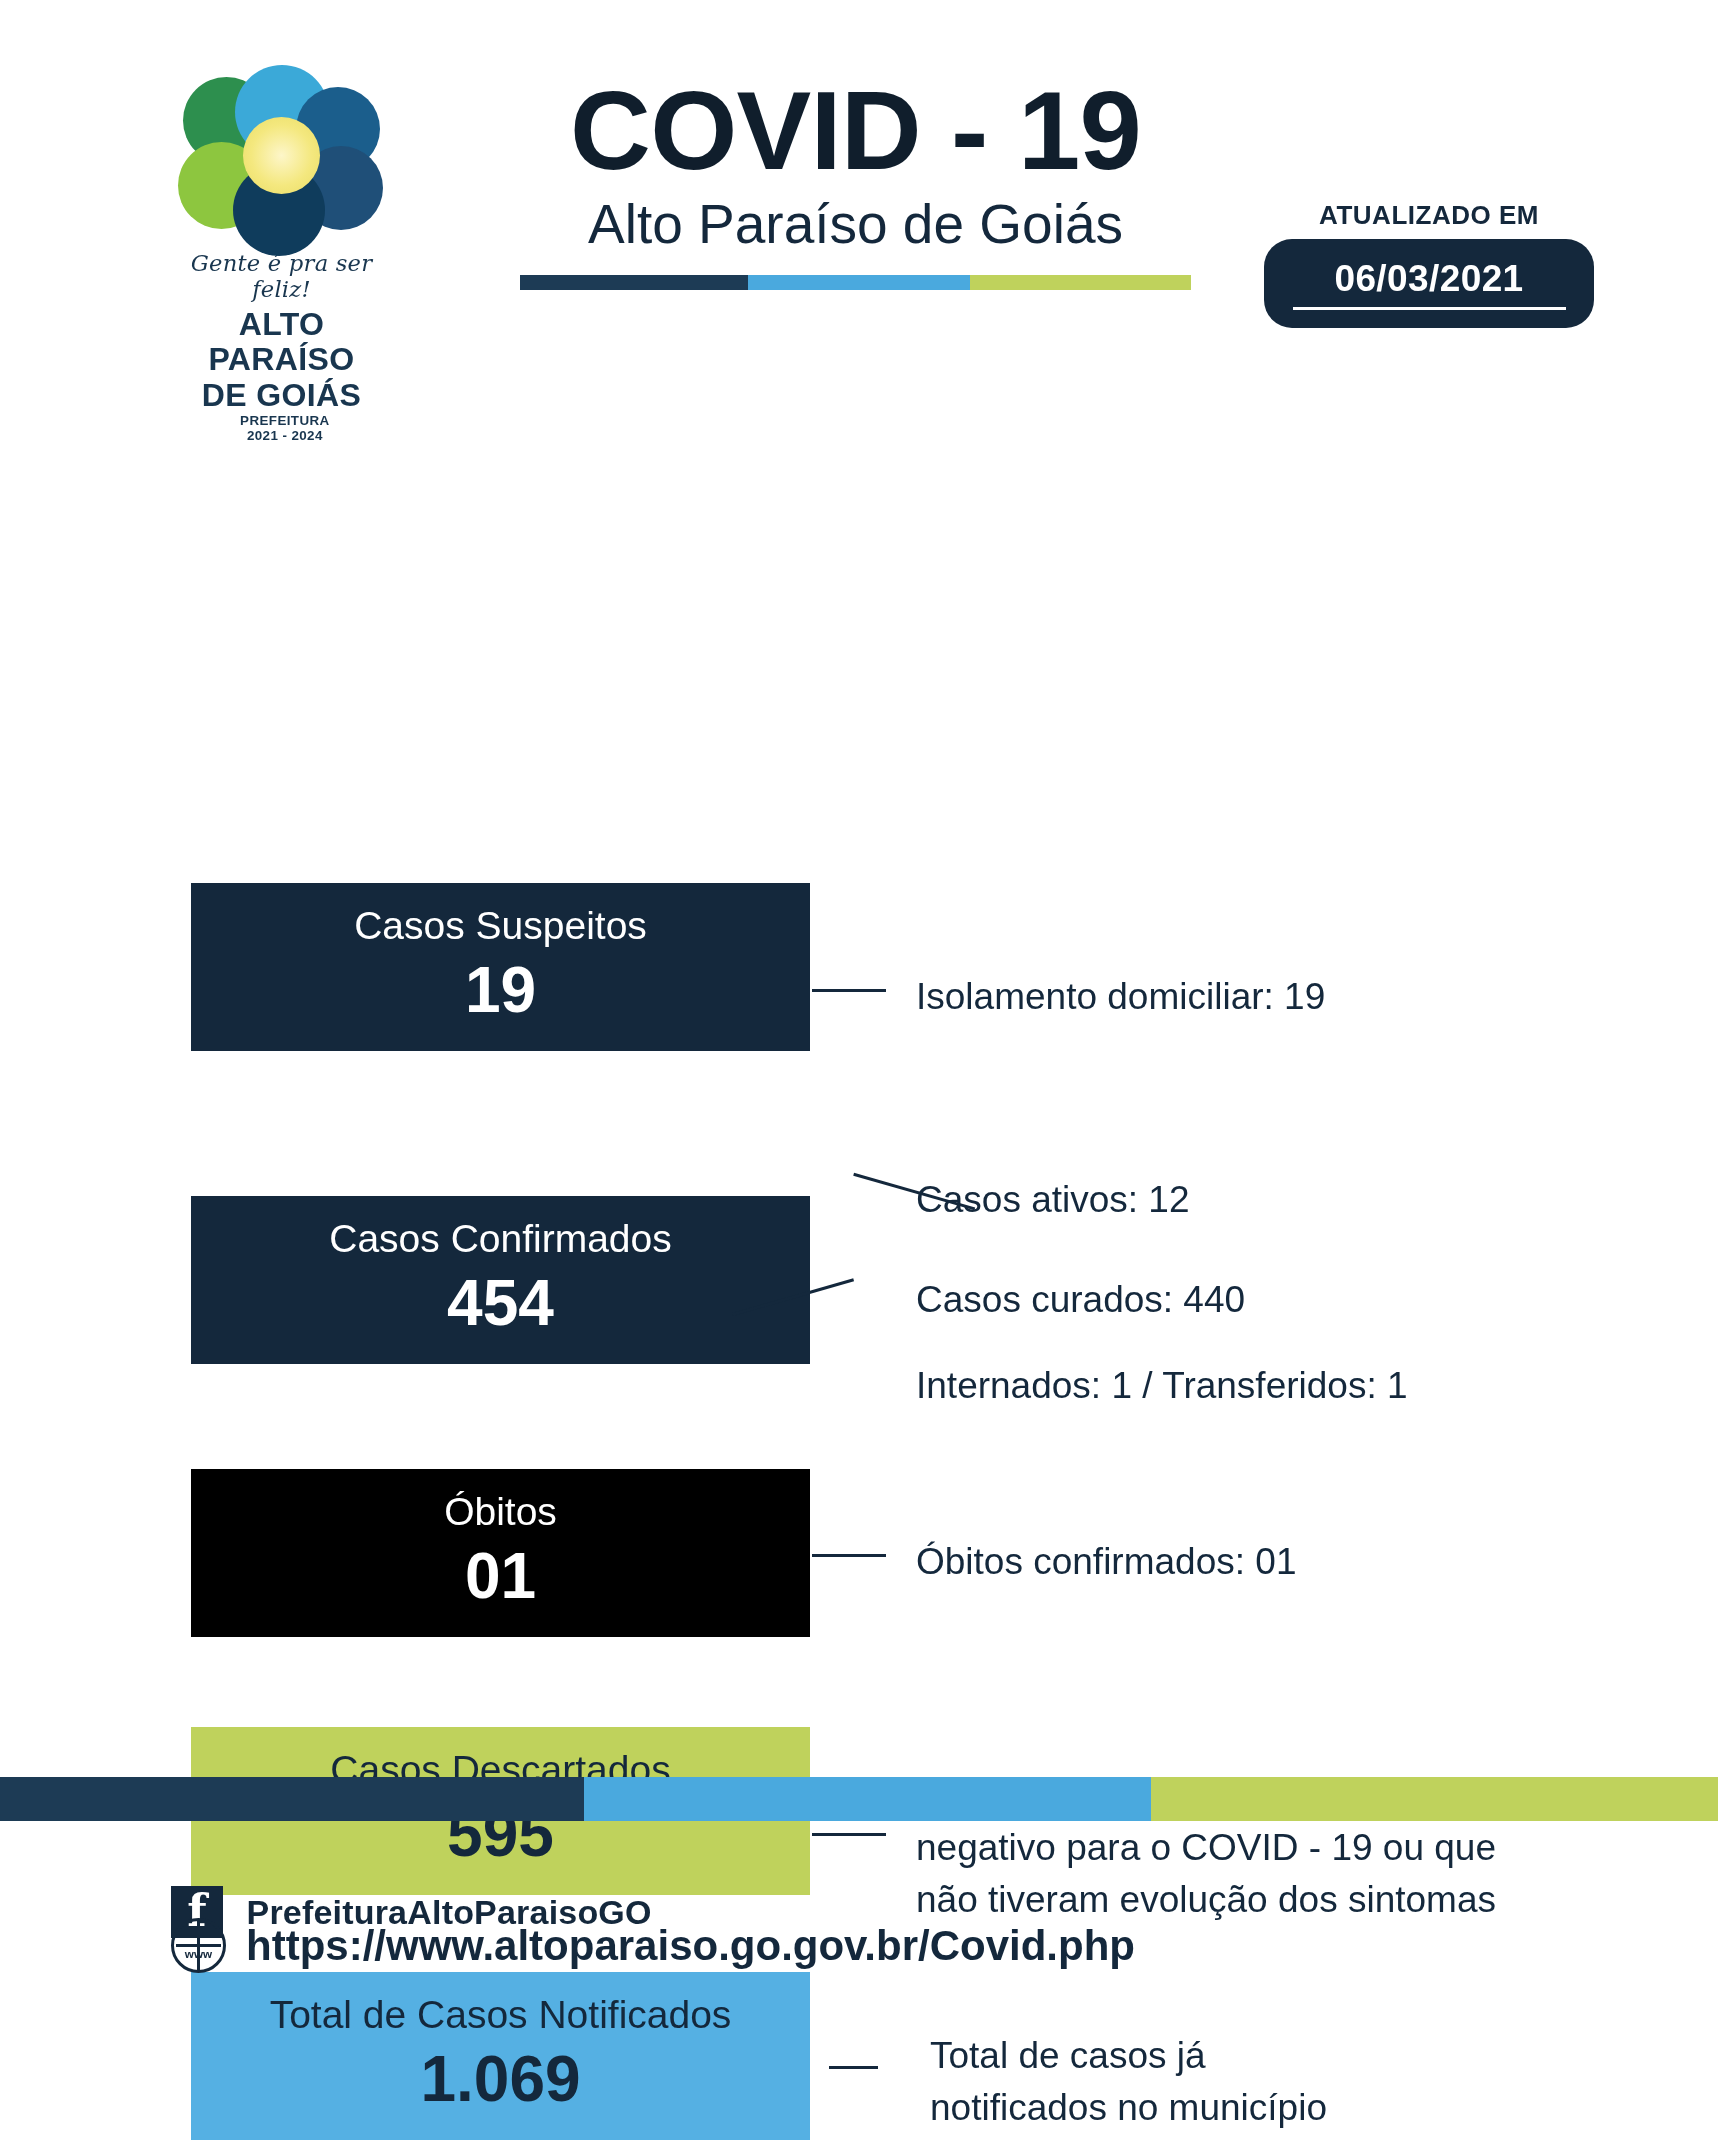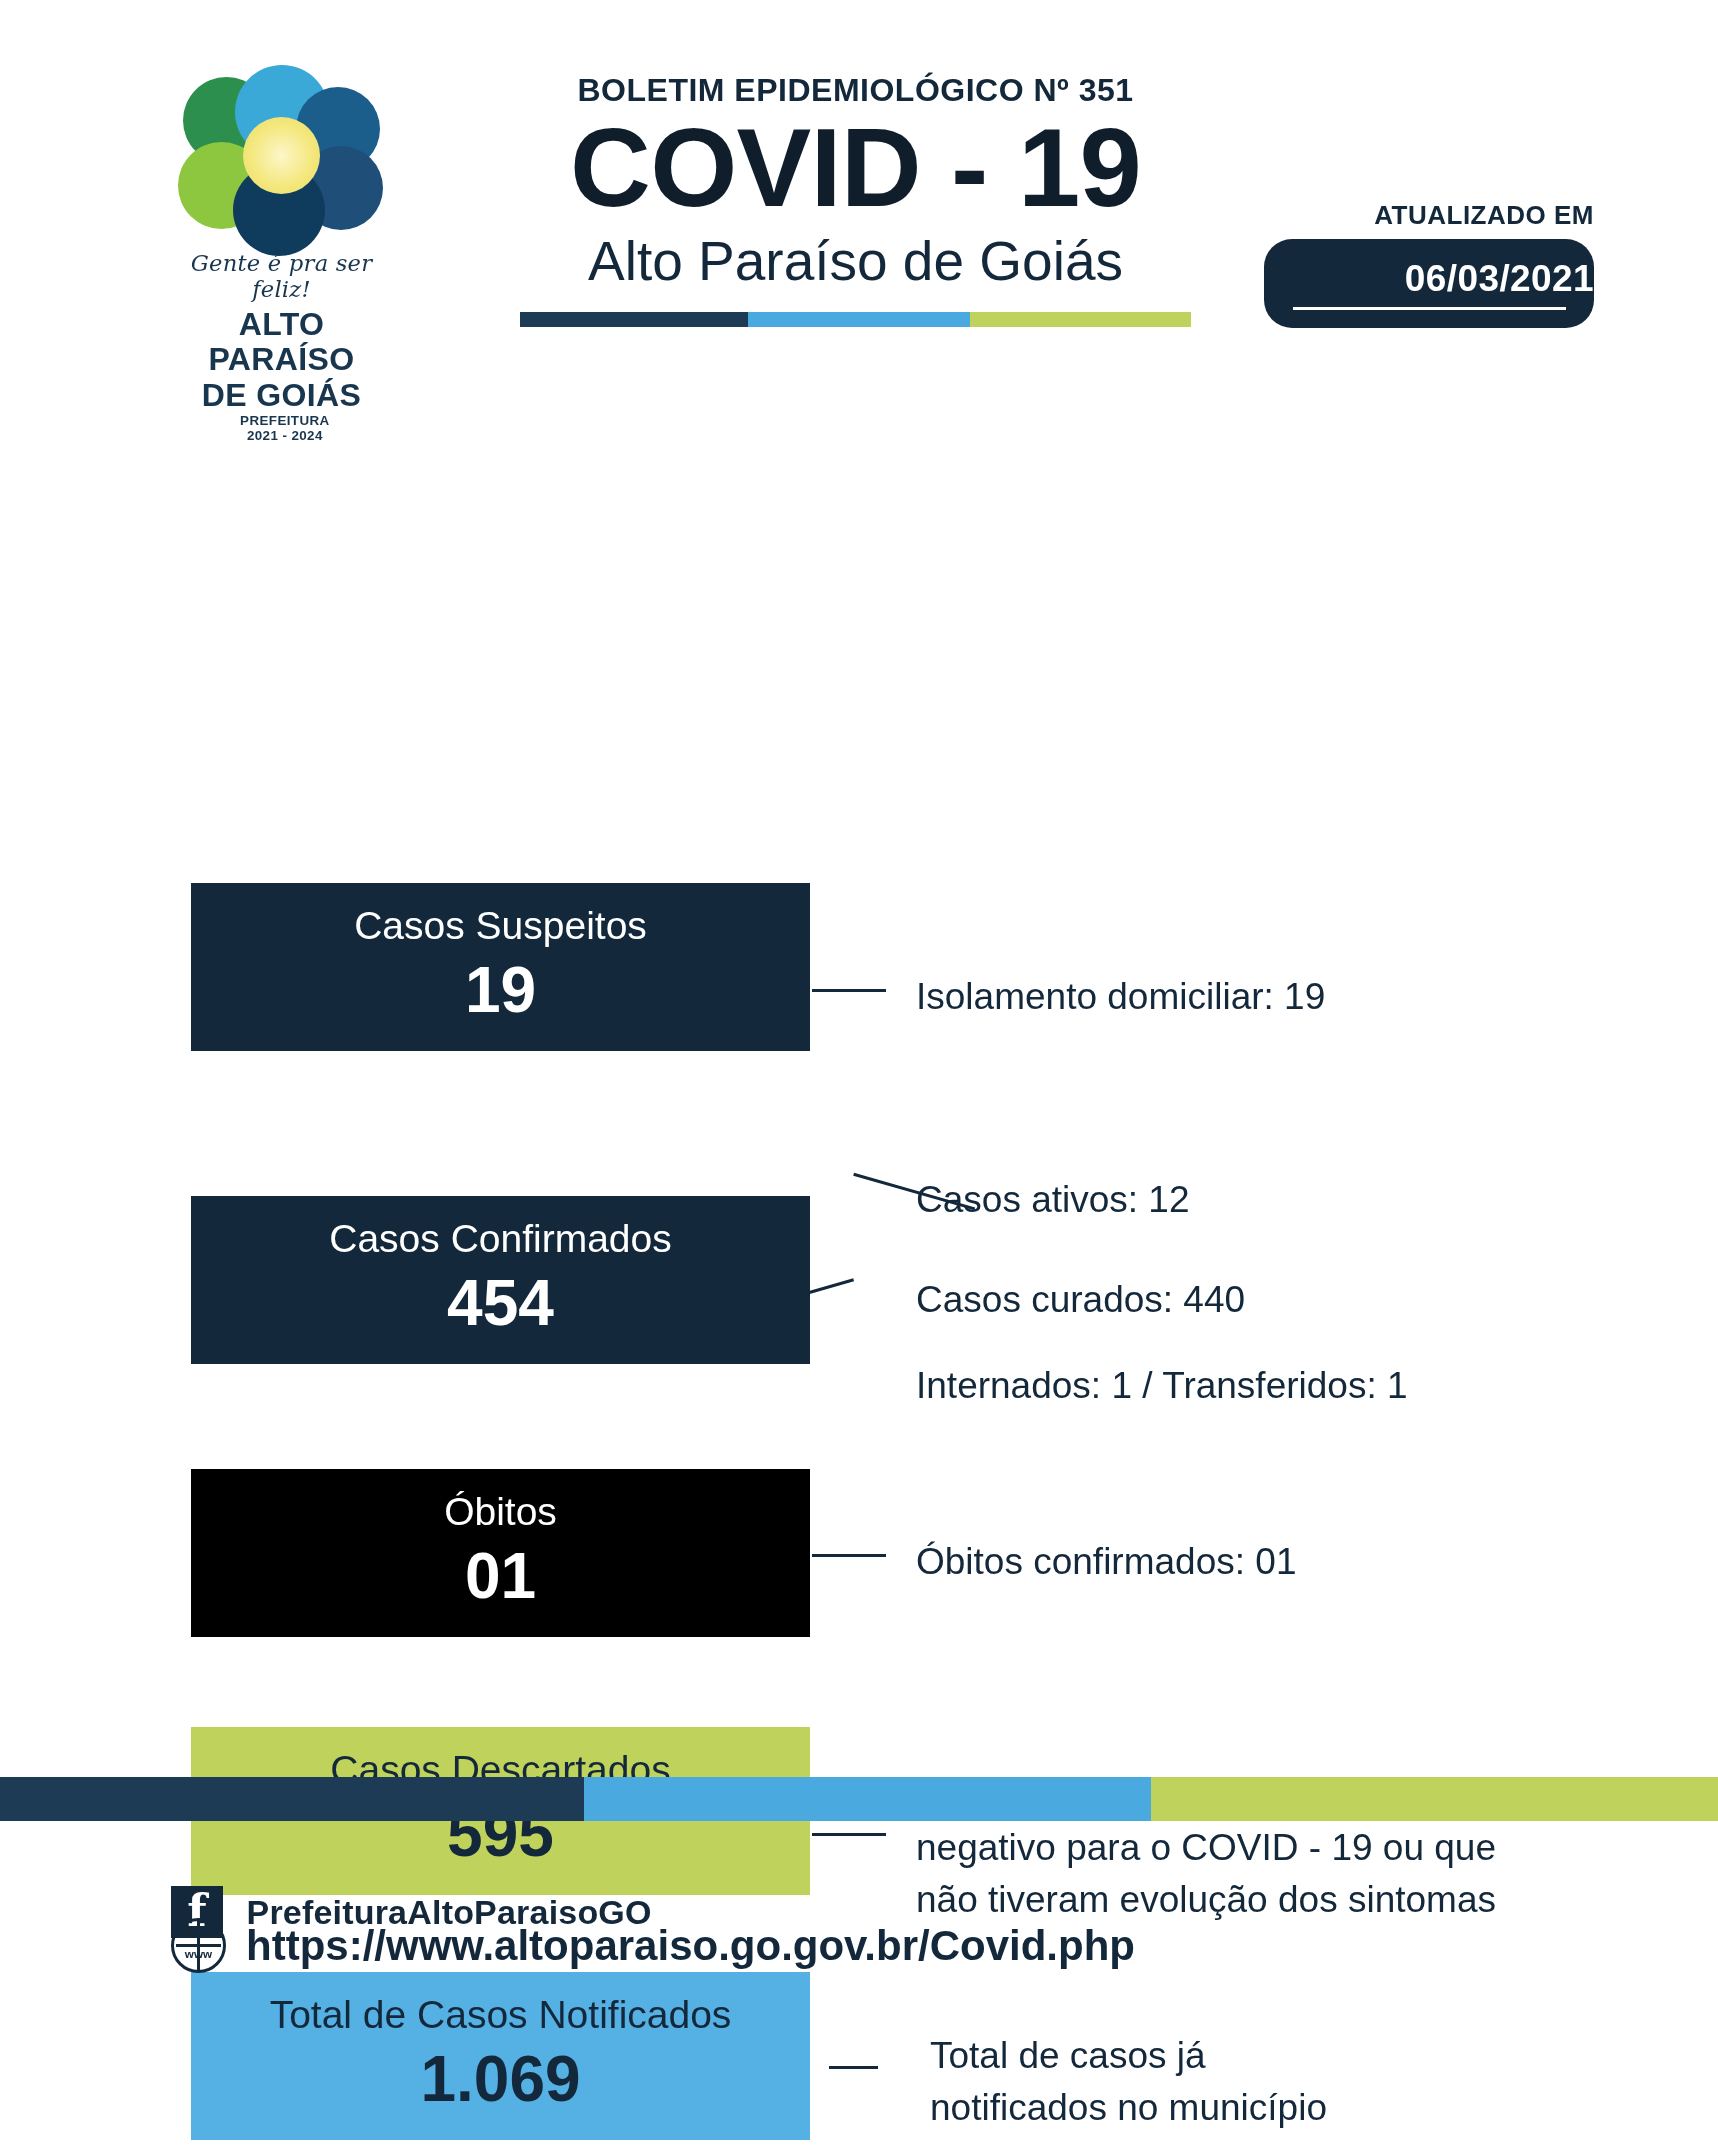--- a/index.html
+++ b/index.html
@@ -112,21 +112,21 @@
   .rule i { display: block; height: 100%; }
   .rule .r1 { width: 34%; background: #1d3b55; }
   .rule .r2 { width: 33%; background: #4aa9de; }
   .rule .r3 { width: 33%; background: #bfd25c; }
 
   .update {
     position: absolute;
     right: 124px;
     top: 200px;
     width: 330px;
-    text-align: right;
+    text-align: center;
   }
   .update-label {
     font-weight: bold;
     font-size: 26px;
     letter-spacing: 0.5px;
     color: #14283c;
     margin-bottom: 8.4px;
   }
   .update-box {
     background: #14283c;
@@ -315,21 +315,20 @@
       <div class="logo-center"></div>
     </div>
     <div class="logo-slogan">Gente é pra ser feliz!</div>
     <div class="logo-title">
       <span>ALTO PARAÍSO</span><br>
       <span>DE GOIÁS</span><span class="logo-sub"><span>PREFEITURA</span><br><span>2021 - 2024</span></span>
     </div>
   </div>
 
   <div class="title-block">
-    <div class="boletim">BOLETIM EPIDEMIOLÓGICO  Nº 351</div>
     <div class="covid">COVID - 19</div>
     <div class="cidade">Alto Paraíso de Goiás</div>
     <div class="rule">
         <i class="r1"></i>
         <i class="r2"></i>
         <i class="r3"></i>
       </div>
   </div>
 
   <div class="update">

